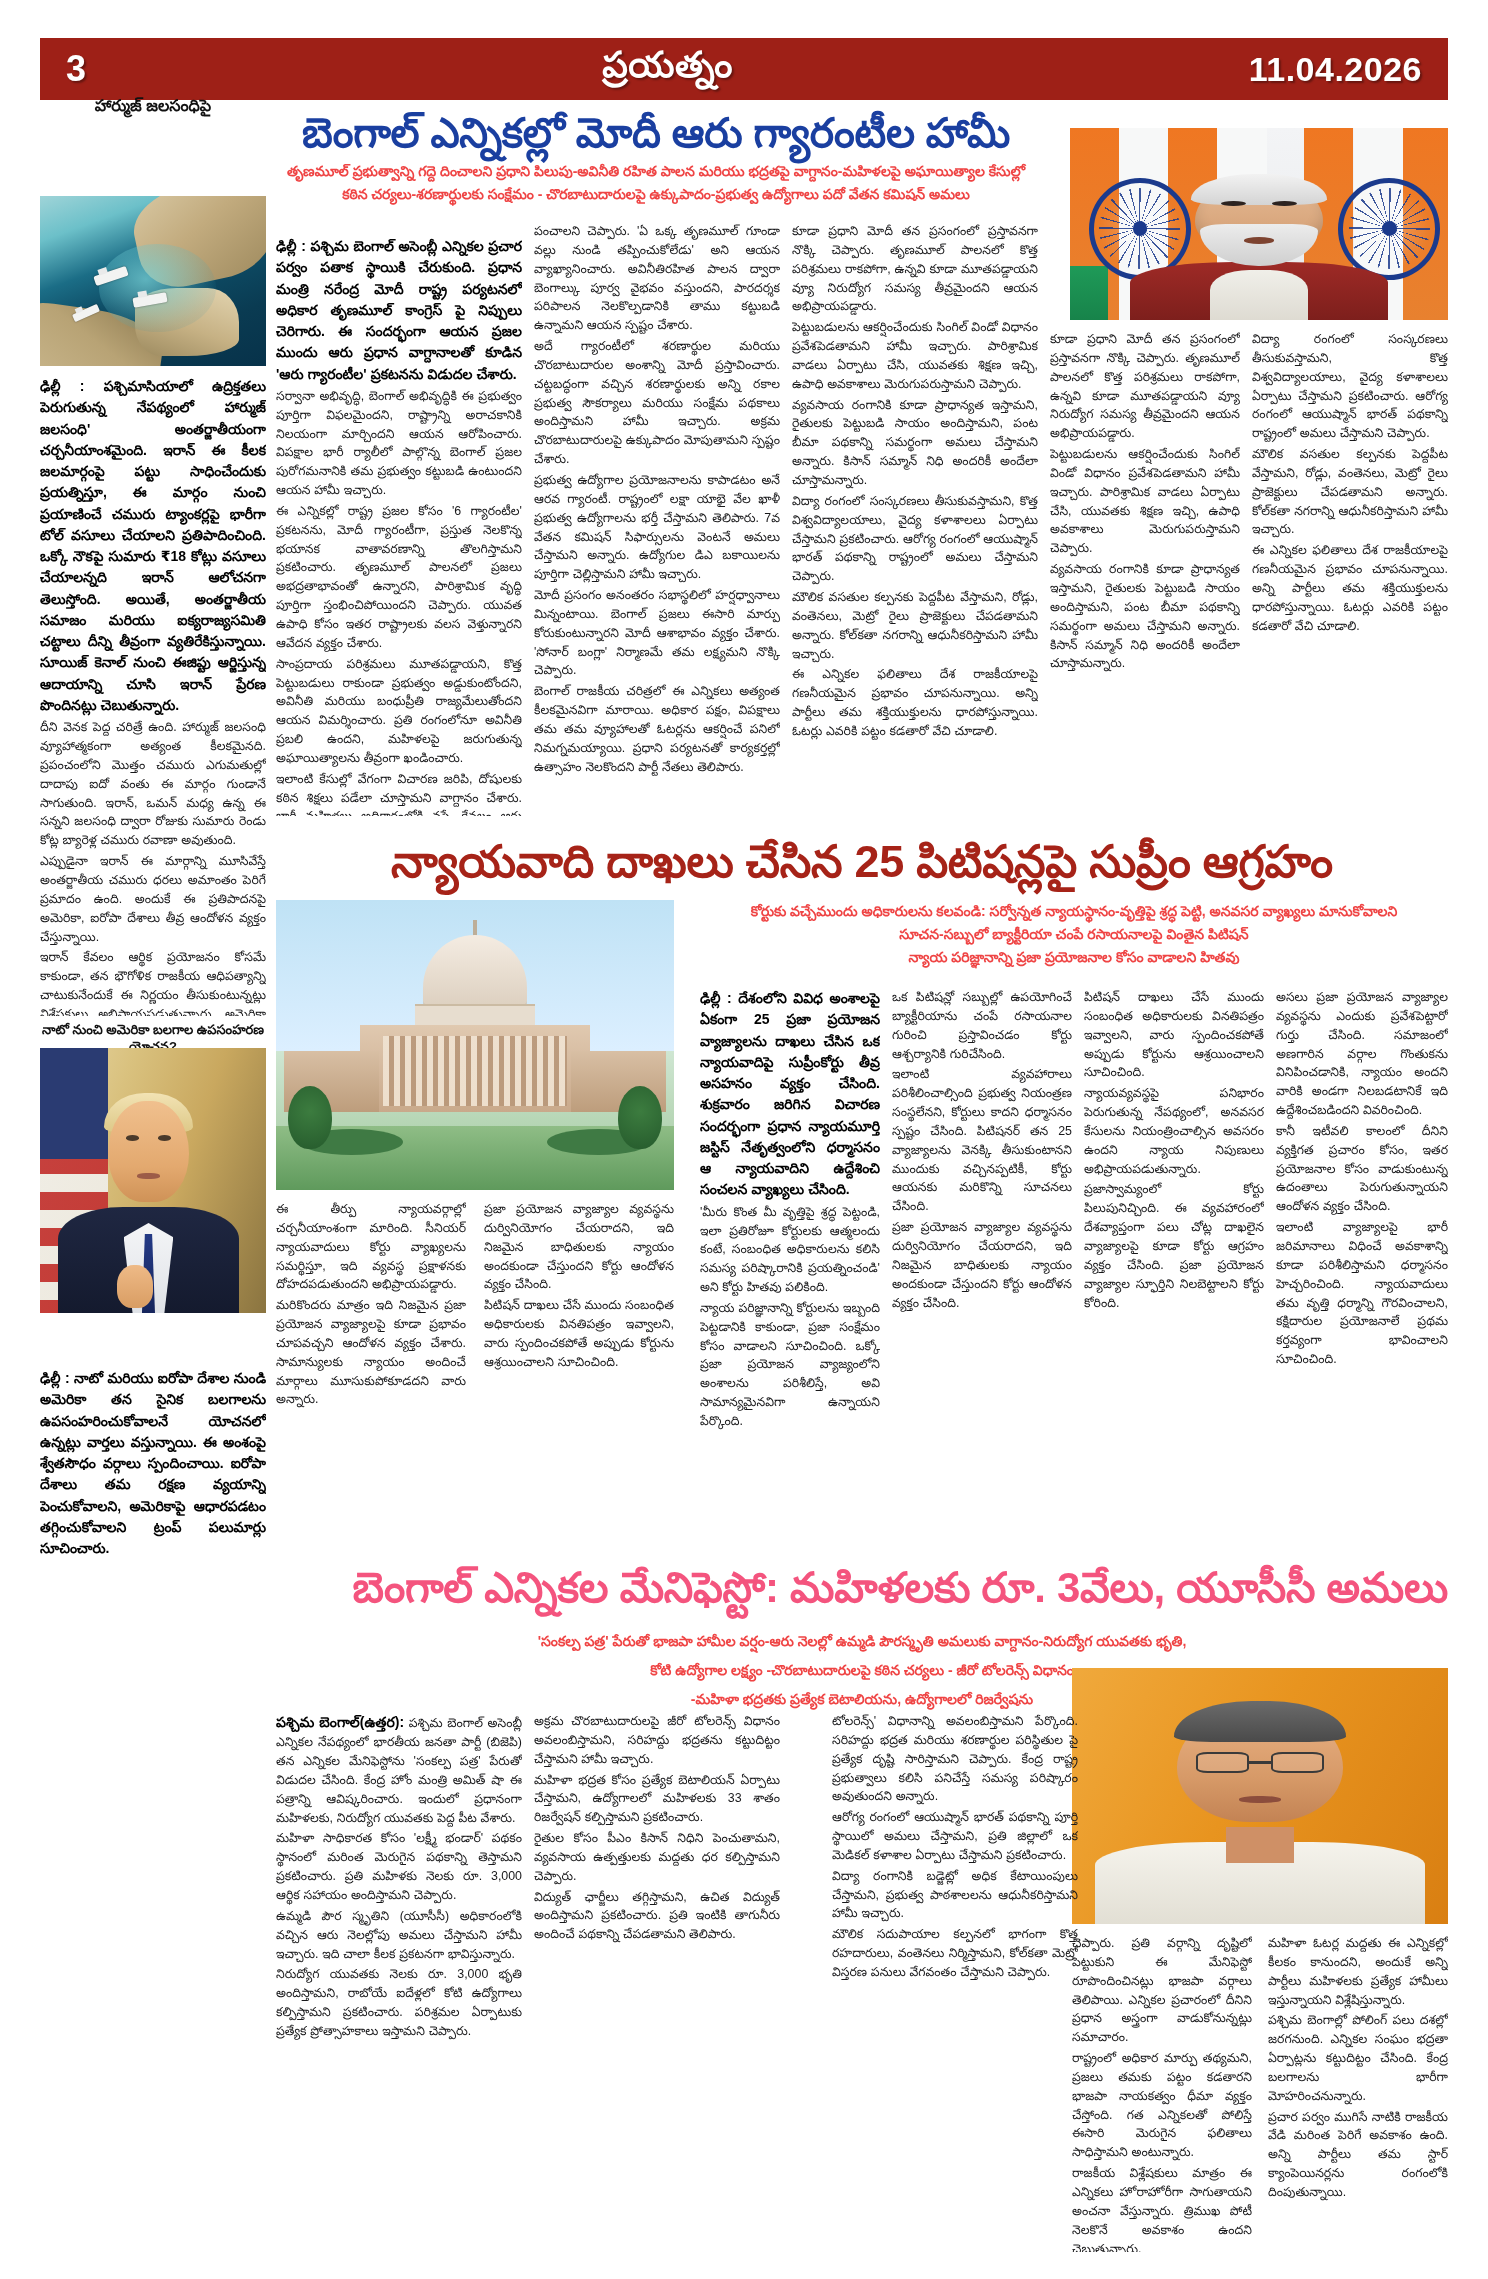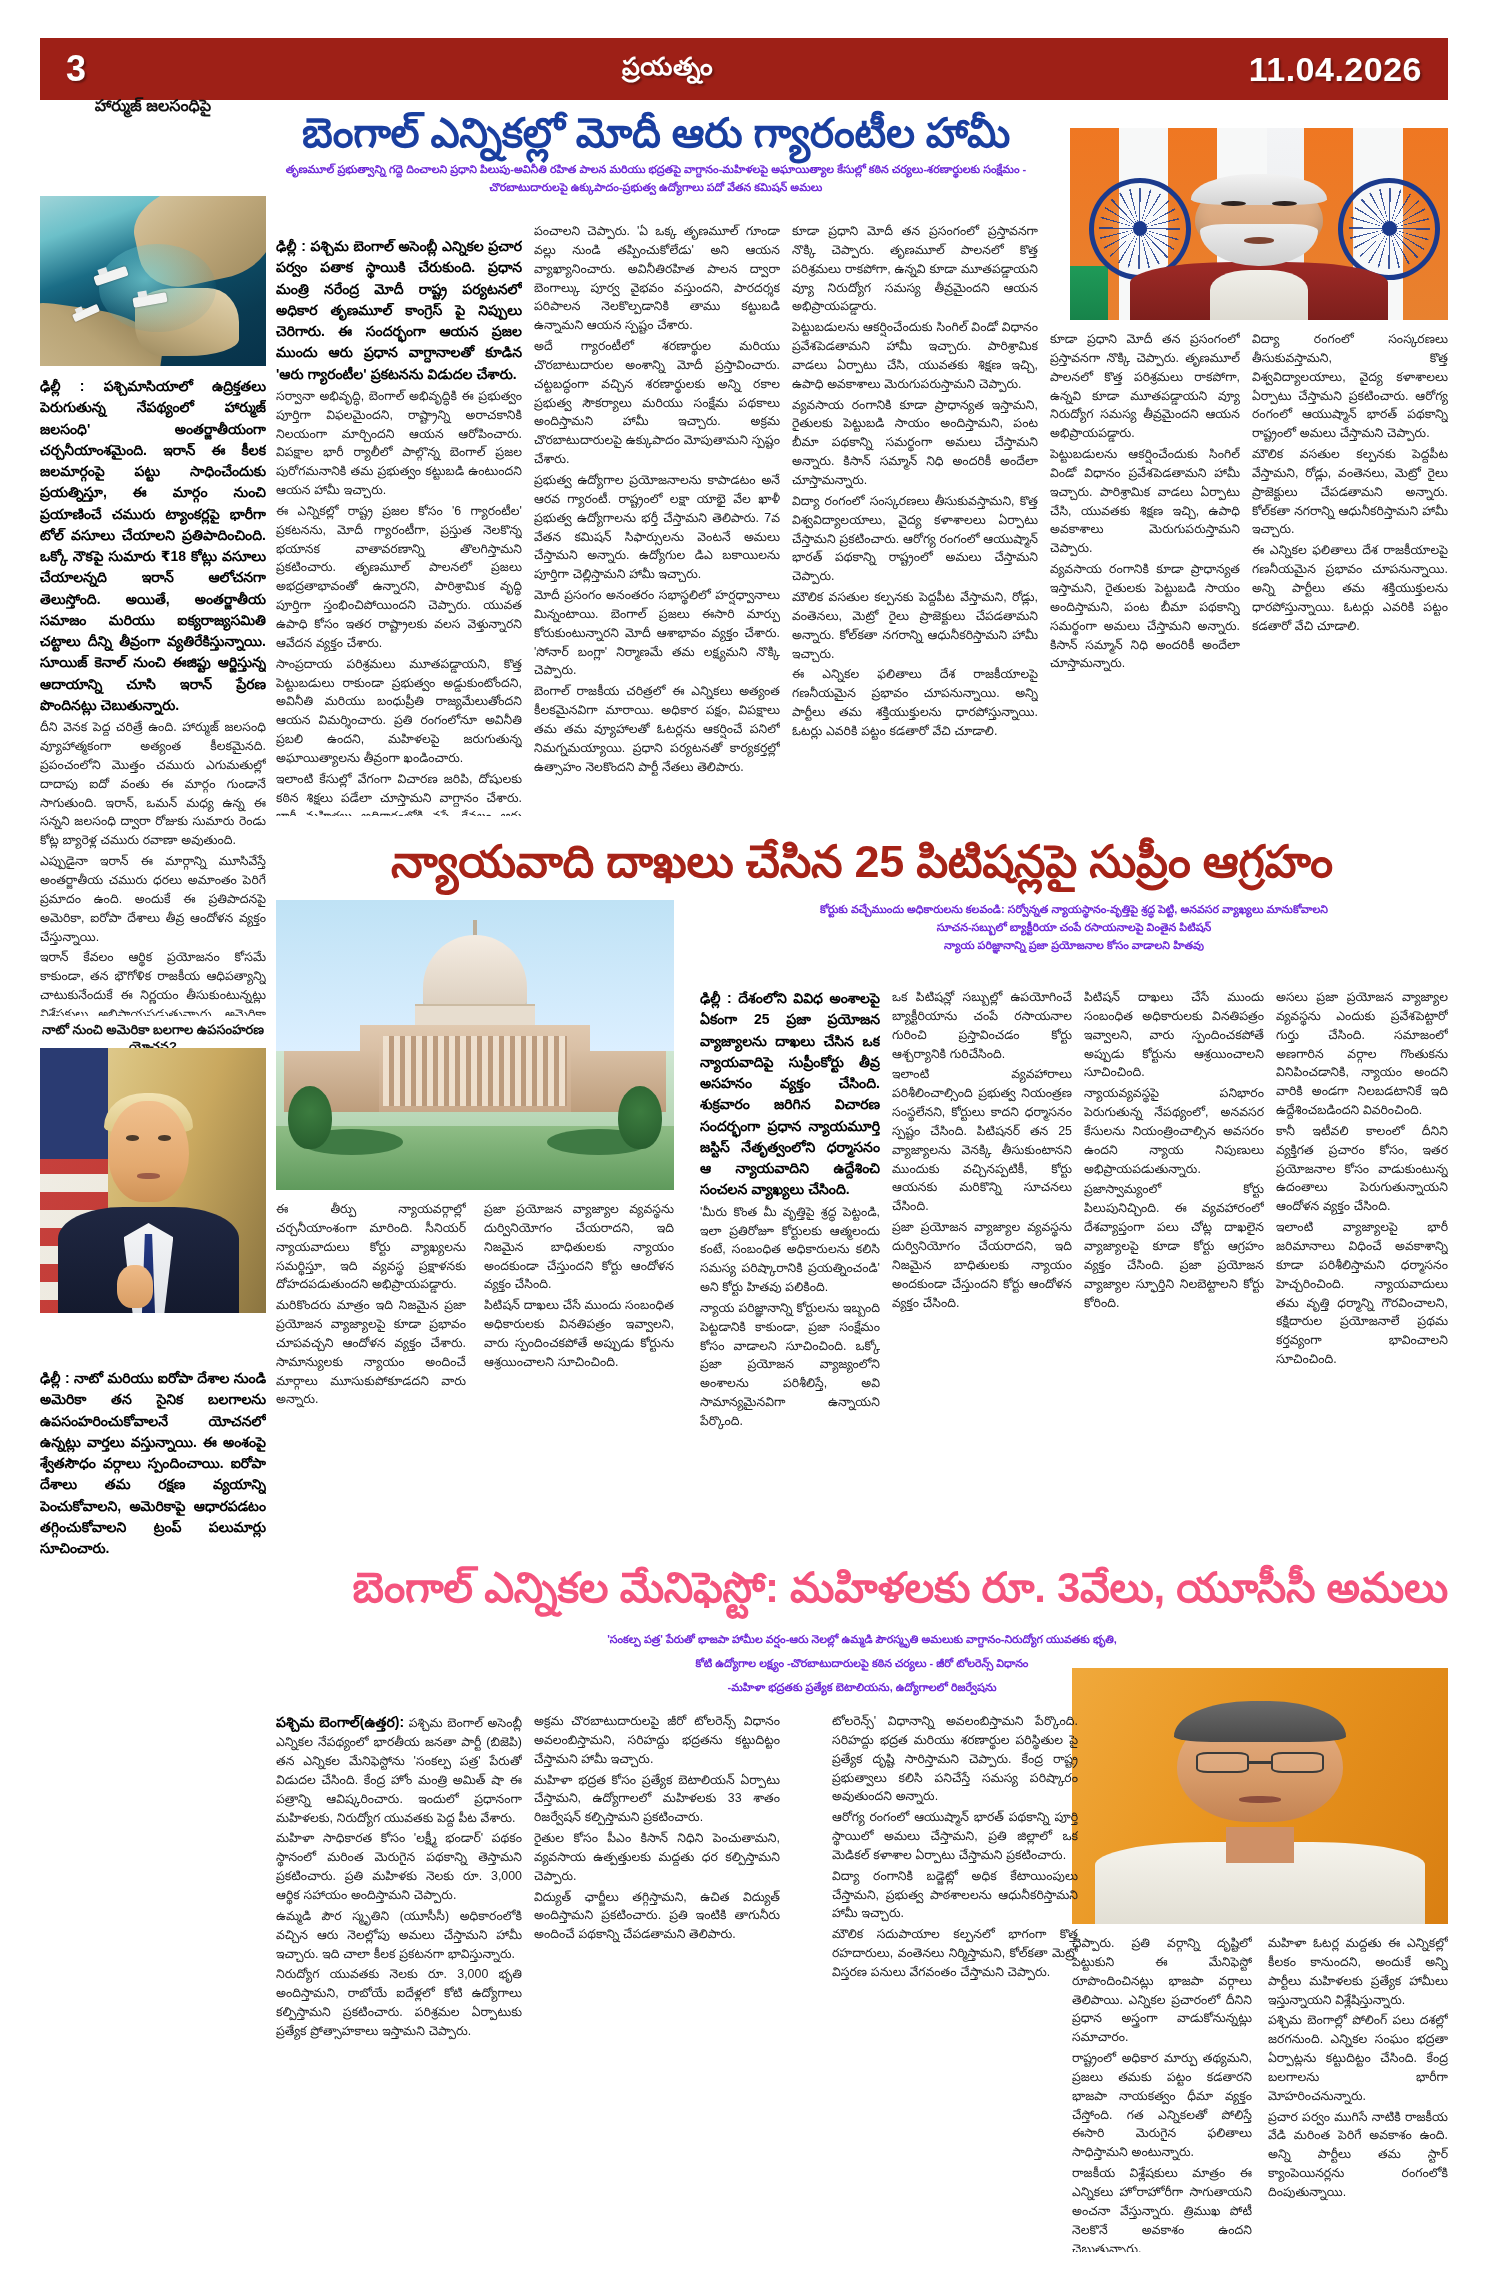--- a/index.html
+++ b/index.html
@@ -31,21 +31,21 @@
   }
   .masthead .page-no {
     color: #fff;
     font-size: 36px;
     font-weight: bold;
     letter-spacing: .5px;
     text-shadow: 2px 2px 2px rgba(0,0,0,.35);
   }
   .masthead .paper-title {
     color: #fff;
-    font-size: 25px;
+    font-size: 36px;
     font-weight: bold;
     text-shadow: 2px 2px 2px rgba(0,0,0,.35);
     letter-spacing: .5px;
     text-align: right;
   }
   .masthead .issue-date {
     color: #fff;
     font-size: 34px;
     font-weight: bold;
     text-shadow: 2px 2px 2px rgba(0,0,0,.35);
@@ -86,23 +86,23 @@
   }
   .hl-pink {
     font-size: 42px;
     font-weight: bold;
     color: #f4547e;
     text-align: right;
     line-height: 1.05;
     letter-spacing: -.3px;
   }
   .subhead {
-    font-size: 11px;
-    font-weight: bold;
-    color: #6d28d9;
+    font-size: 14px;
+    font-weight: bold;
+    color: #ef4444;
     text-align: center;
     line-height: 1.65;
   }
   .subhead .line { display: block; }
 
   .body-col {
     font-size: 12.4px;
     line-height: 1.52;
     color: #18181a;
     text-align: justify;

